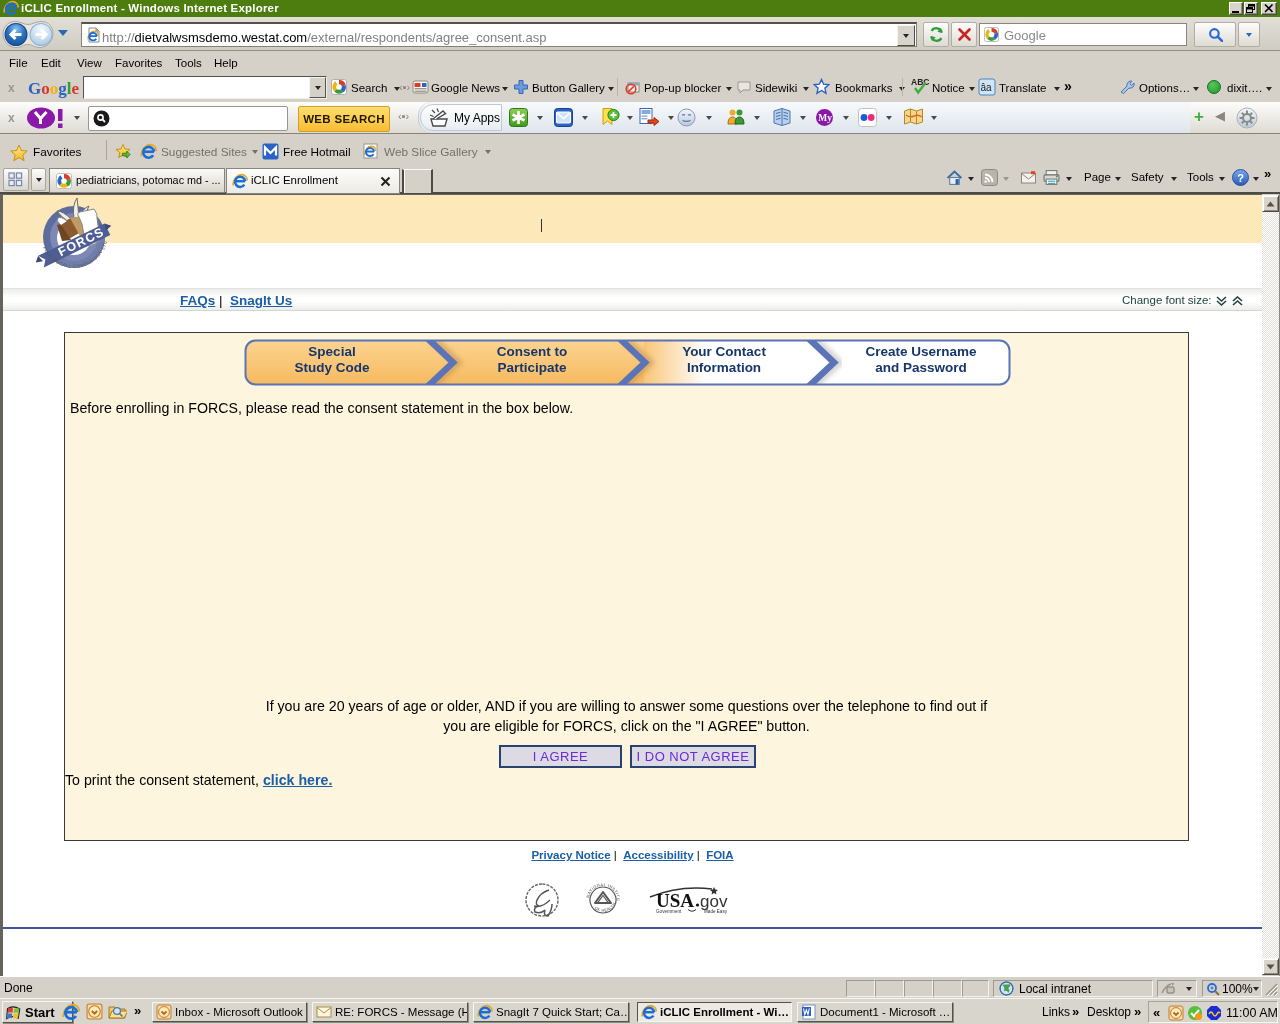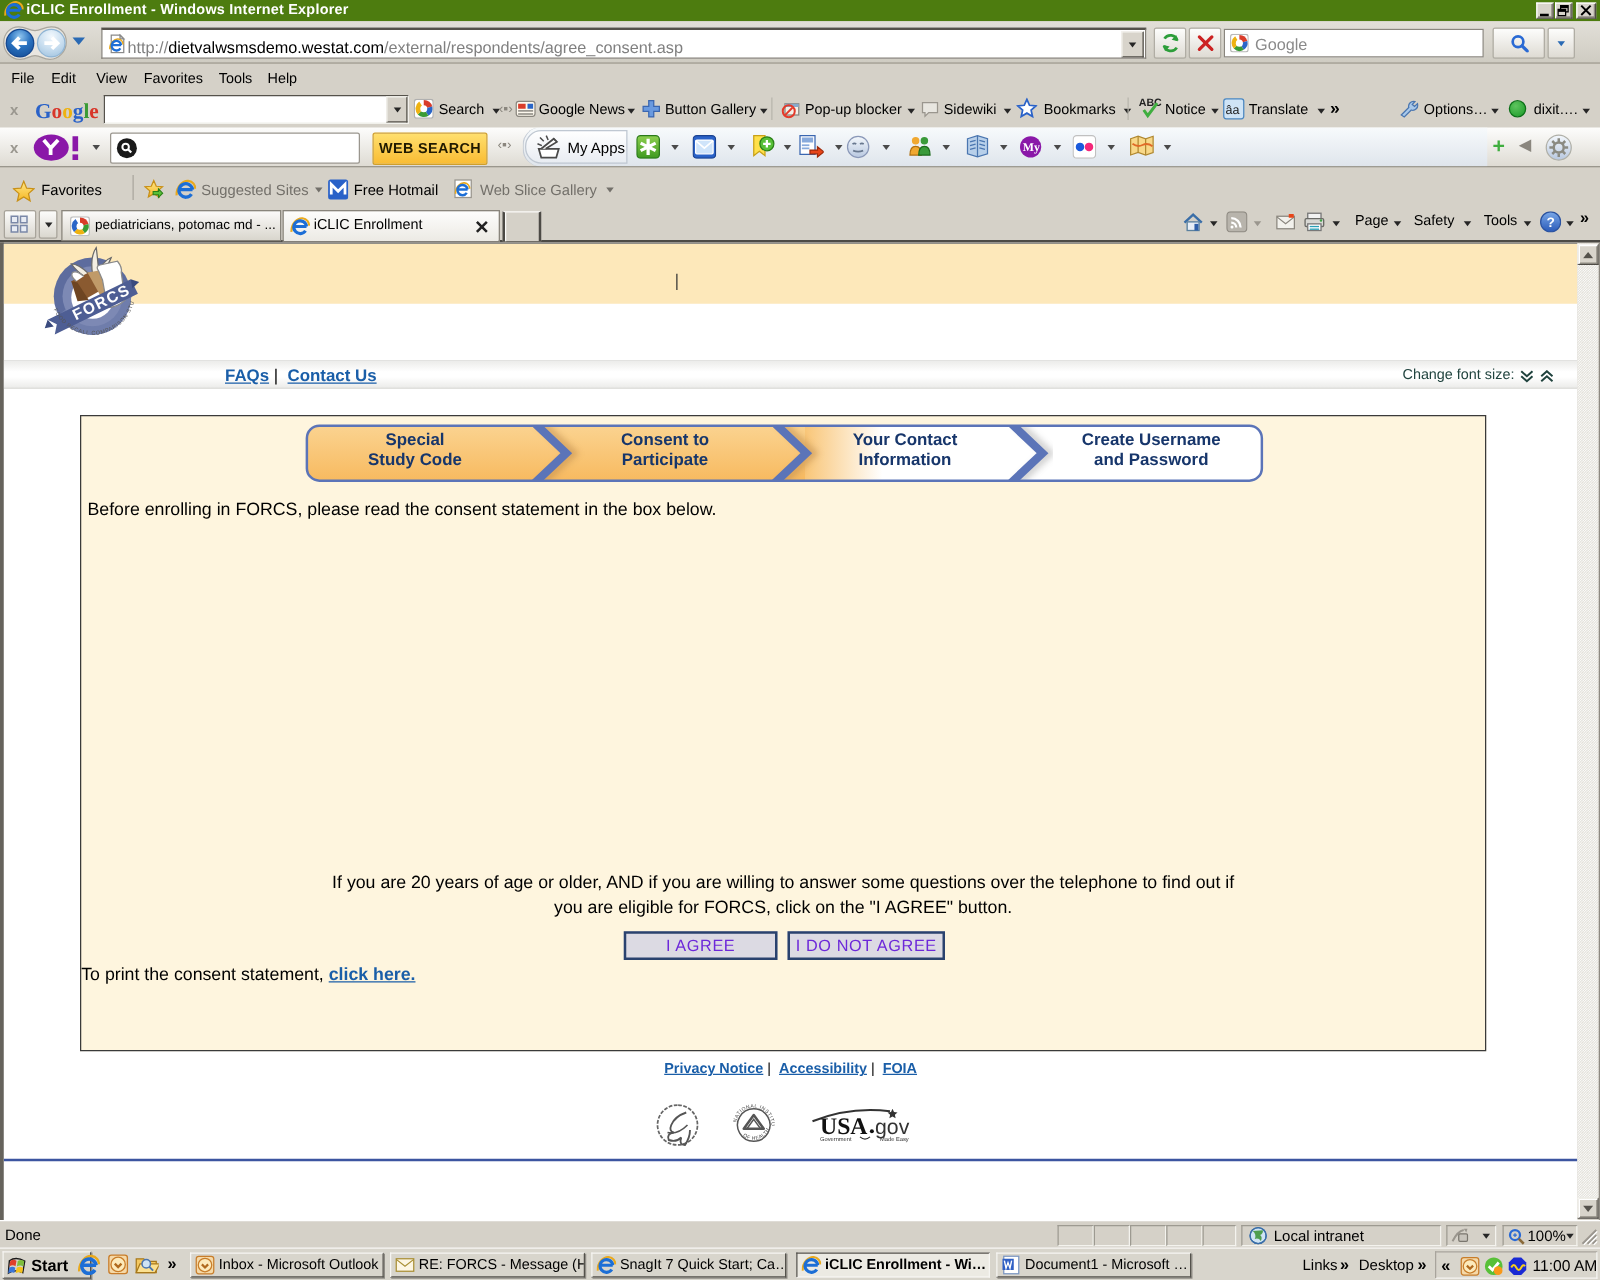--- a/index.html
+++ b/index.html
@@ -536,21 +536,21 @@
     <g transform="rotate(-26 37 48)">
       <path d="M0 42 h74 v13 h-74 l5 -6.5 z" fill="#4e5e94"></path>
       <path d="M0 42 l-5 5 l7 2 z M74 42 l5 5 l-7 2 z" fill="#3a4a7e"></path>
       <text x="20" y="52.5" font-size="12.5" font-weight="bold" fill="#fff" letter-spacing="1.2">FORCS</text>
     </g>
     <path id="arcpath" d="M4 45 A34 34 0 0 0 70 45" fill="none"></path>
     <text font-size="4.4" fill="#555" letter-spacing="0.5"><textPath href="#arcpath" startOffset="6">FOOD RECALL COMPARISON STUDY</textPath></text>
     </g>
   </svg>
   <div class="abs" id="faqstrip">
-    <span class="abs" style="left:177px; top:4px; font-size:13.5px;"><a>FAQs</a><span style="color:#000;"> |&nbsp; </span><a>Contact Us </a></span>
+    <span class="abs" style="left:177px; top:4px; font-size:13.5px;"><a>FAQs</a><span style="color:#000;"> |&nbsp; </span><a>SnagIt Us </a></span>
     <span class="abs" style="left:1119px; top:5px; font-size:11.5px; color:#20433e;">Change font size:</span>
     <svg class="abs" style="left:1213px; top:7px;" width="30" height="11" viewBox="0 0 30 11">
         <g stroke="#20433e" stroke-width="1.6" fill="none">
           <path d="M1 1 l4.5 4 l4.5 -4 M1 5 l4.5 4 l4.5 -4"></path>
           <path d="M17 5 l4.5 -4 l4.5 4 M17 9 l4.5 -4 l4.5 4"></path>
         </g>
       </svg>
   </div>
   <div class="abs" id="contentbox">
     <svg class="abs" style="left:179px; top:6px;" width="767" height="47" viewBox="0 0 767 47">

